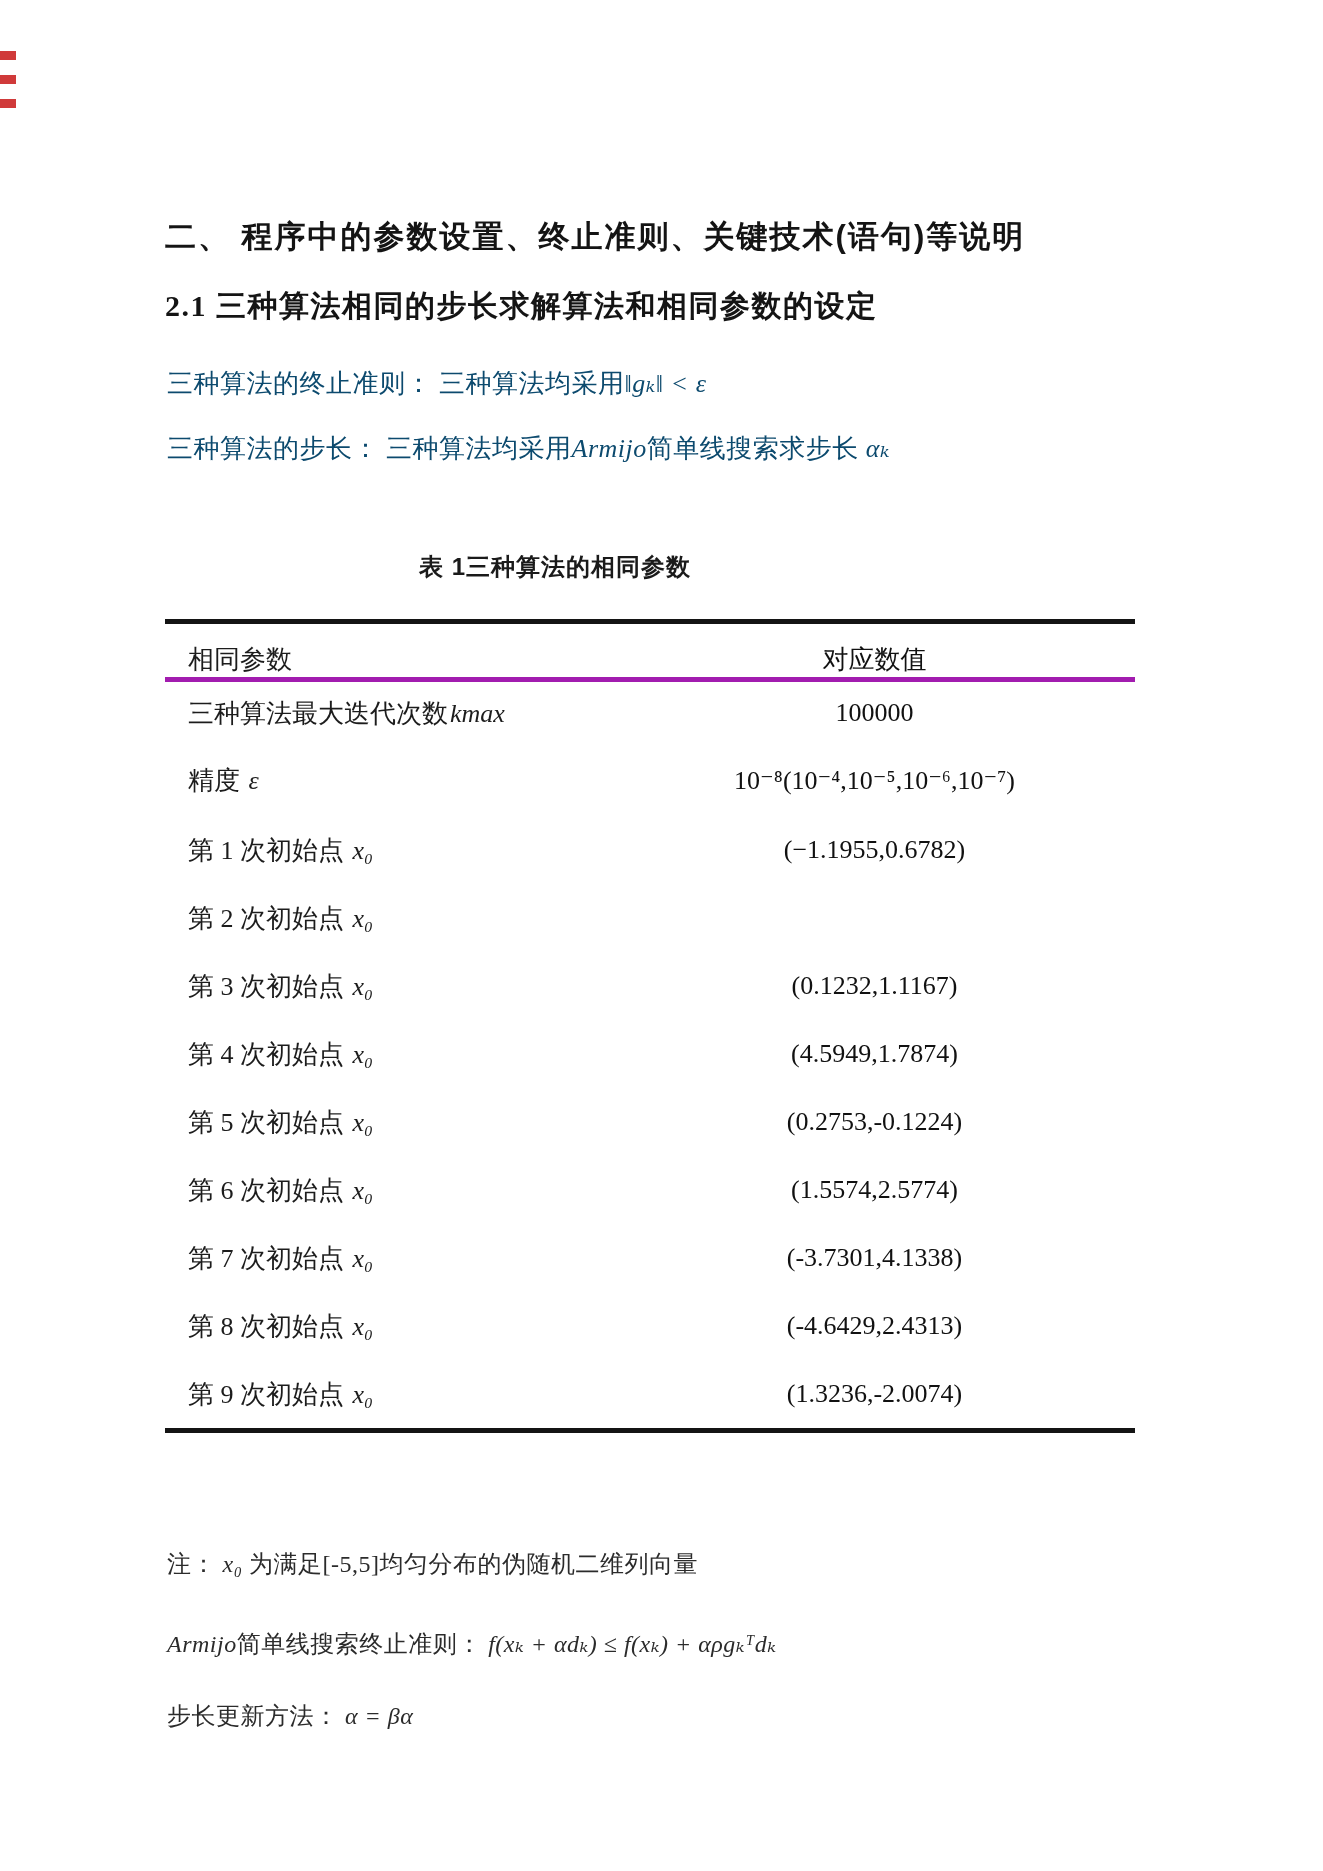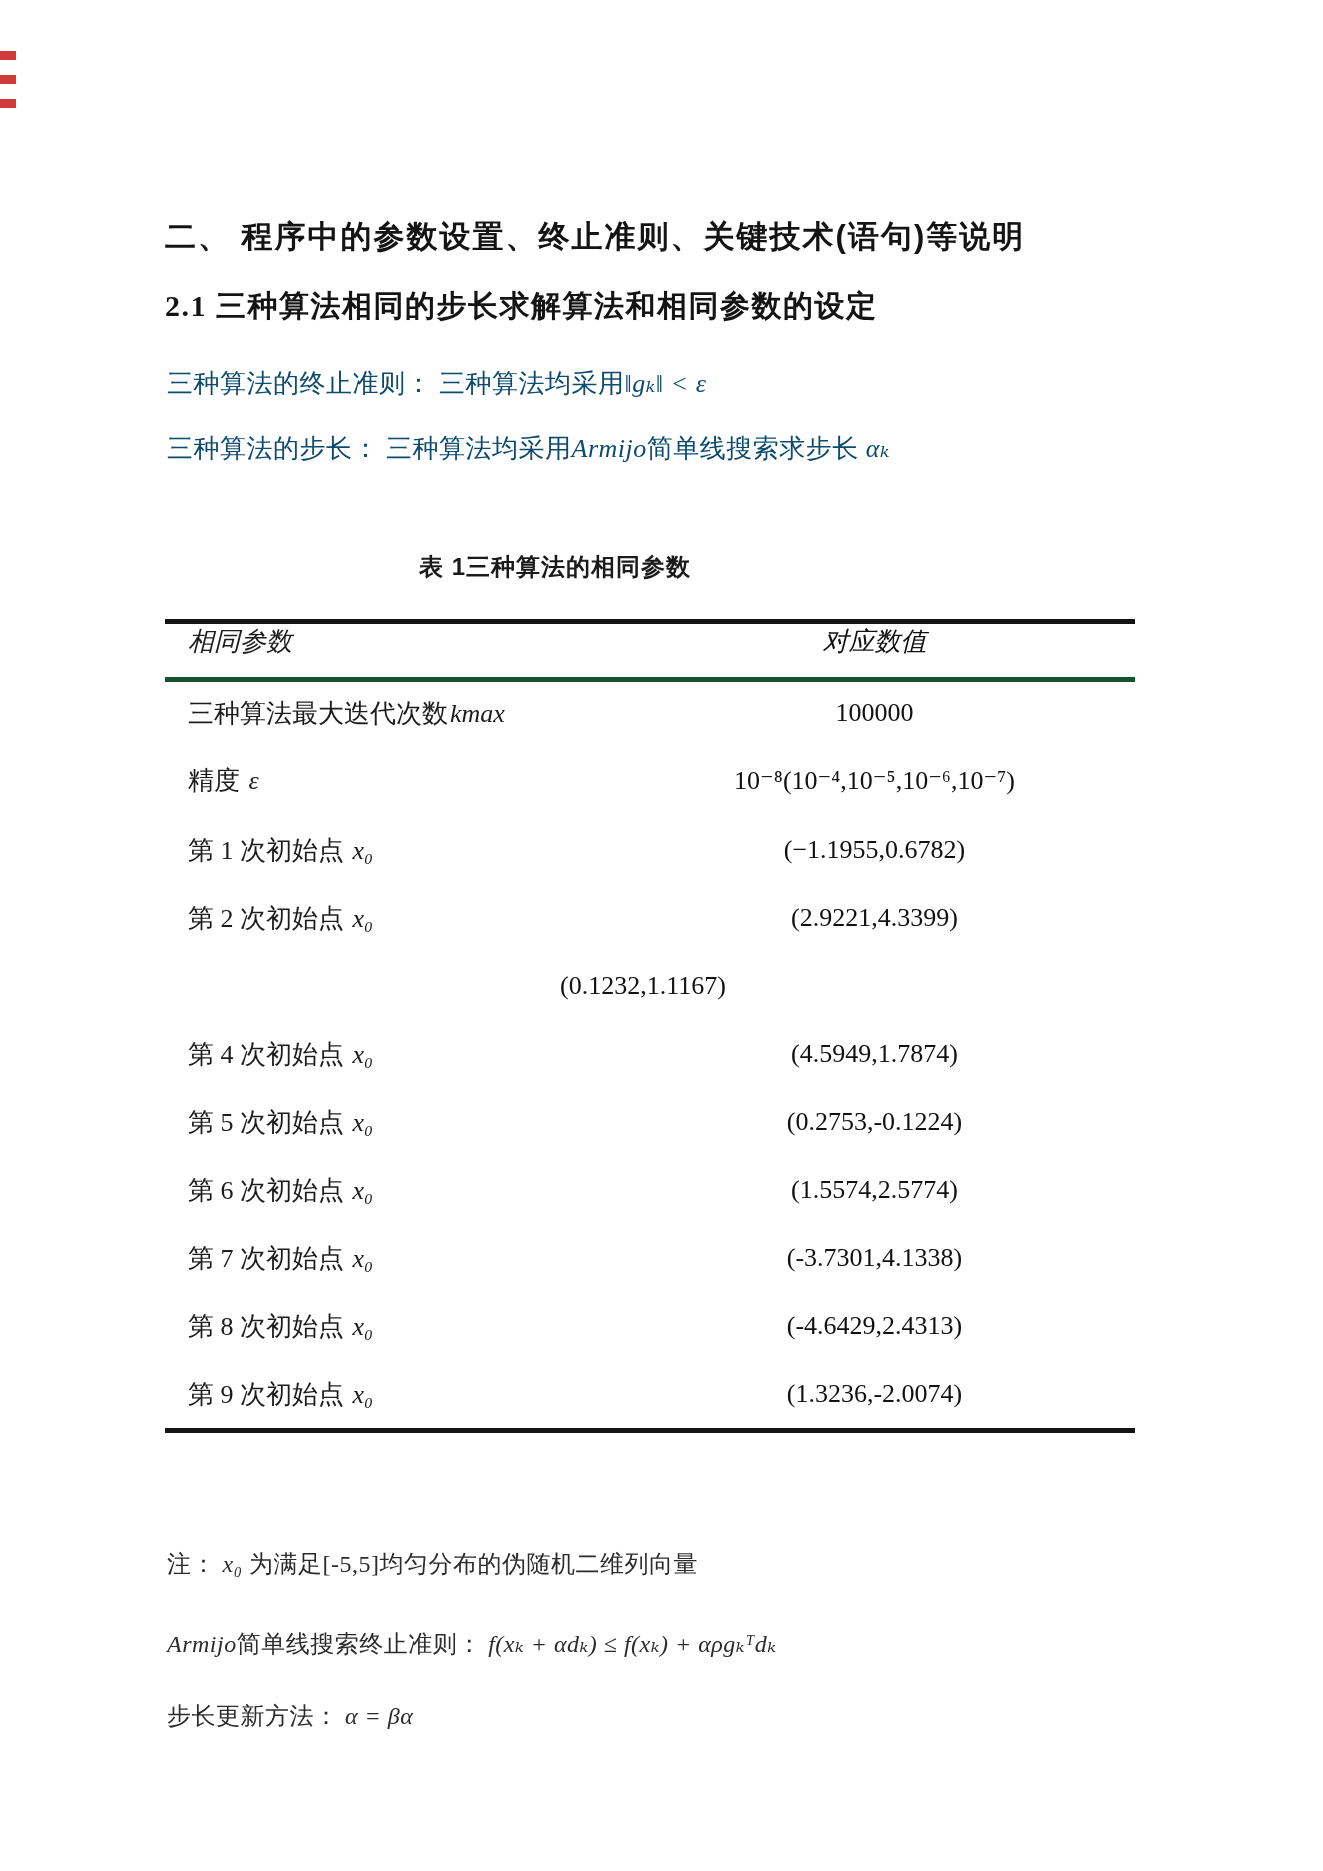--- a/index.html
+++ b/index.html
@@ -35,23 +35,22 @@
     position:absolute; left:70px; top:503px; width:970px; text-align:center;
     font-family:"Liberation Sans","DejaVu Sans",sans-serif;
     font-weight:600; font-size:24px; color:#1a1a1a; letter-spacing:1px;
   }
 
   .table {
     position:absolute; left:165px; top:571px; width:970px;
     border-top:5px solid #141414; border-bottom:5px solid #141414;
   }
   .thead {
-    display:flex; align-items:flex-start; height:53px;
-    border-bottom:5px solid #14532d;
-    font-style:italic;
+    display:flex; align-items:flex-end; height:53px;
+    border-bottom:5px solid #a21caf;
   }
   .trow { display:flex; align-items:center; height:68px; }
   .trow.r-kmax { height:62px; }
   .trow.r-eps  { height:72px; }
   .cell-label { flex:0 0 440px; padding-left:23px; font-size:26px; color:#1c1c1c; white-space:nowrap; }
   .cell-value { flex:1; text-align:center; font-size:26px; color:#111; padding-right:14px; white-space:nowrap; }
   .var { font-style:italic; padding-left:2px; }
 
   .note {
     position:absolute; left:167px; width:1100px;
@@ -99,23 +98,23 @@
         <div class="trow r-eps">
           <div class="cell-label"><span>精度 </span><span class="var">ε</span></div>
           <div class="cell-value">10⁻⁸(10⁻⁴,10⁻⁵,10⁻⁶,10⁻⁷)</div>
         </div>
         <div class="trow">
           <div class="cell-label"><span>第 1 次初始点 </span><span class="var">x₀</span></div>
           <div class="cell-value">(−1.1955,0.6782)</div>
         </div>
         <div class="trow">
           <div class="cell-label"><span>第 2 次初始点 </span><span class="var">x₀</span></div>
-          <div class="cell-value">(2.9221,4.3399)</div>
         </div>
         <div class="trow">
+          <div class="cell-label"><span>第 3 次初始点 </span><span class="var">x₀</span></div>
           <div class="cell-value">(0.1232,1.1167)</div>
         </div>
         <div class="trow">
           <div class="cell-label"><span>第 4 次初始点 </span><span class="var">x₀</span></div>
           <div class="cell-value">(4.5949,1.7874)</div>
         </div>
         <div class="trow">
           <div class="cell-label"><span>第 5 次初始点 </span><span class="var">x₀</span></div>
           <div class="cell-value">(0.2753,-0.1224)</div>
         </div>

